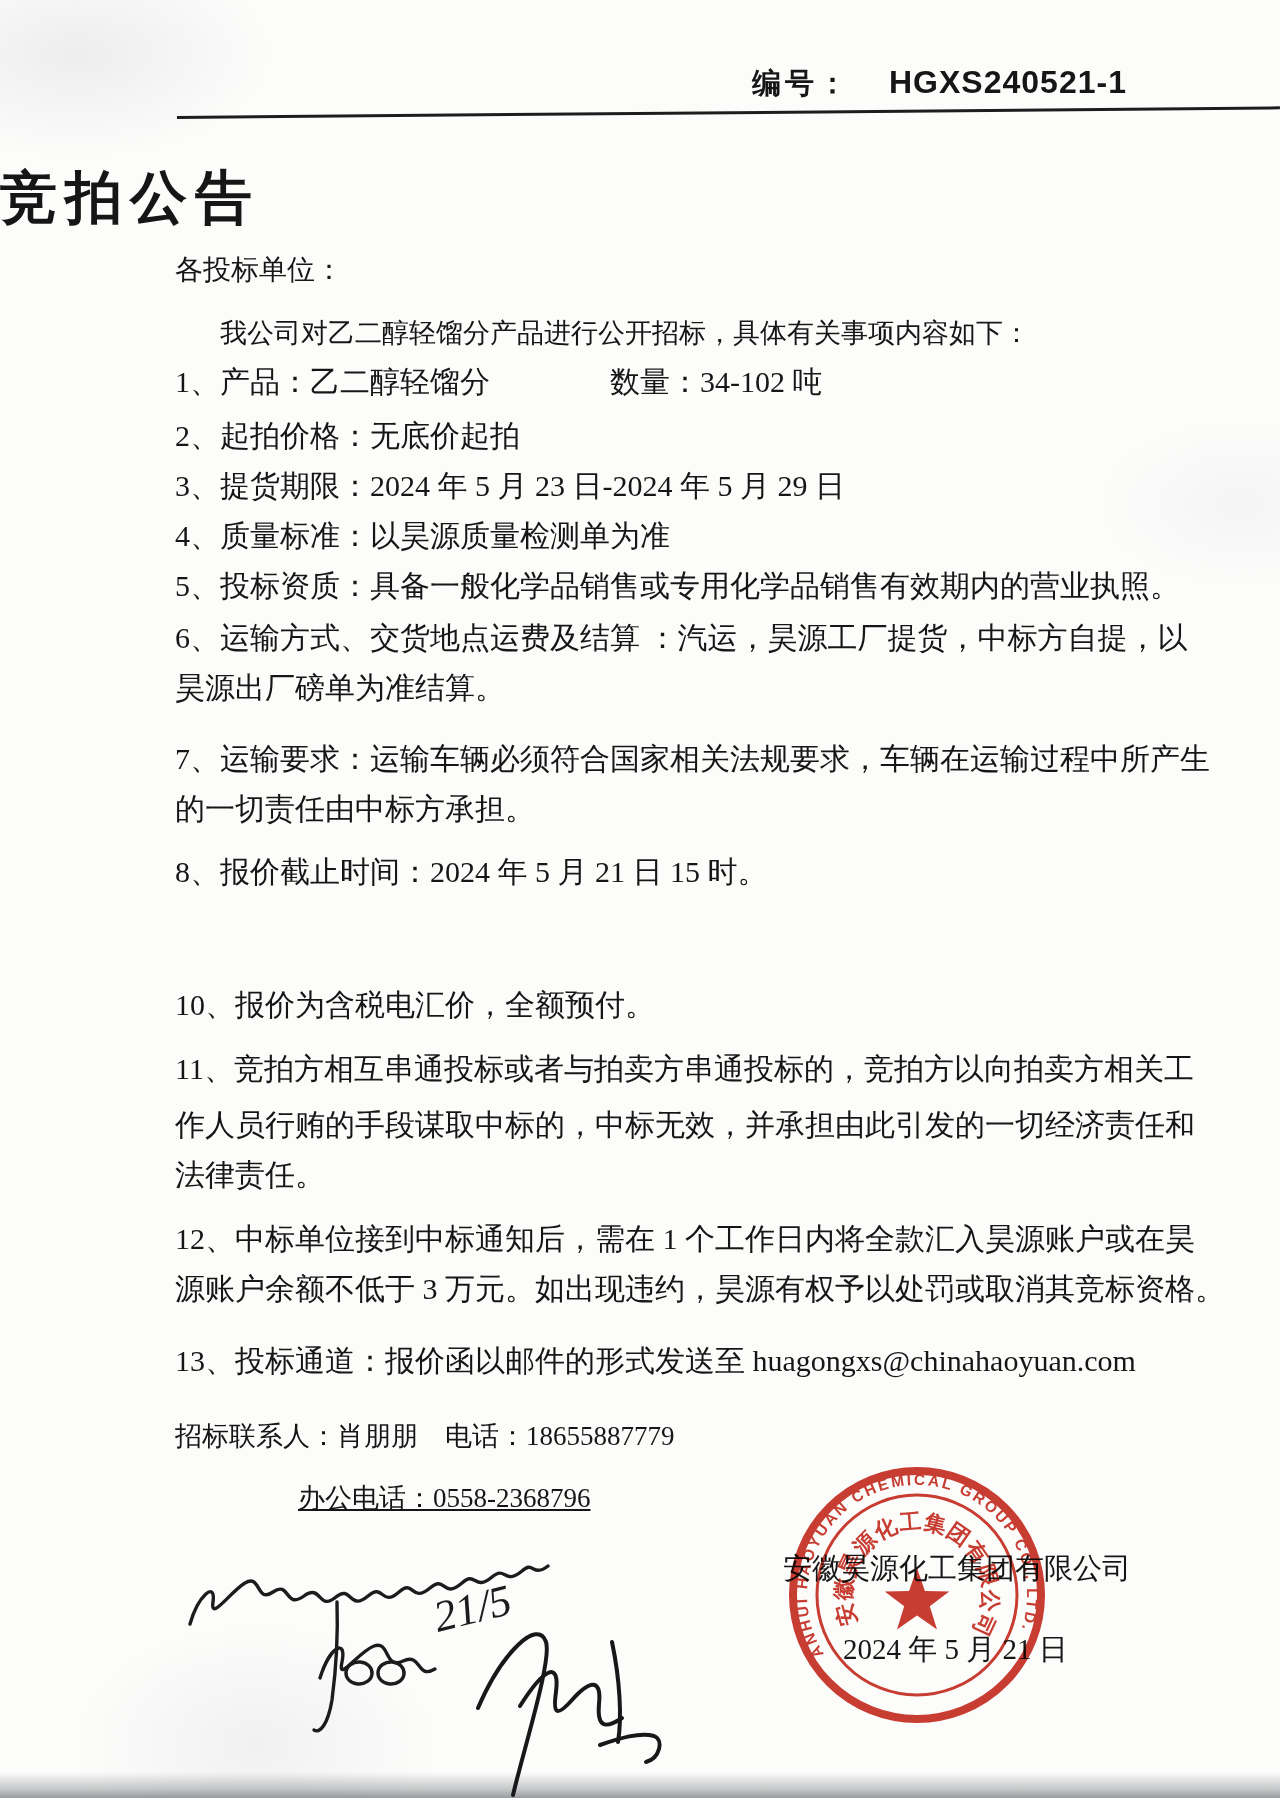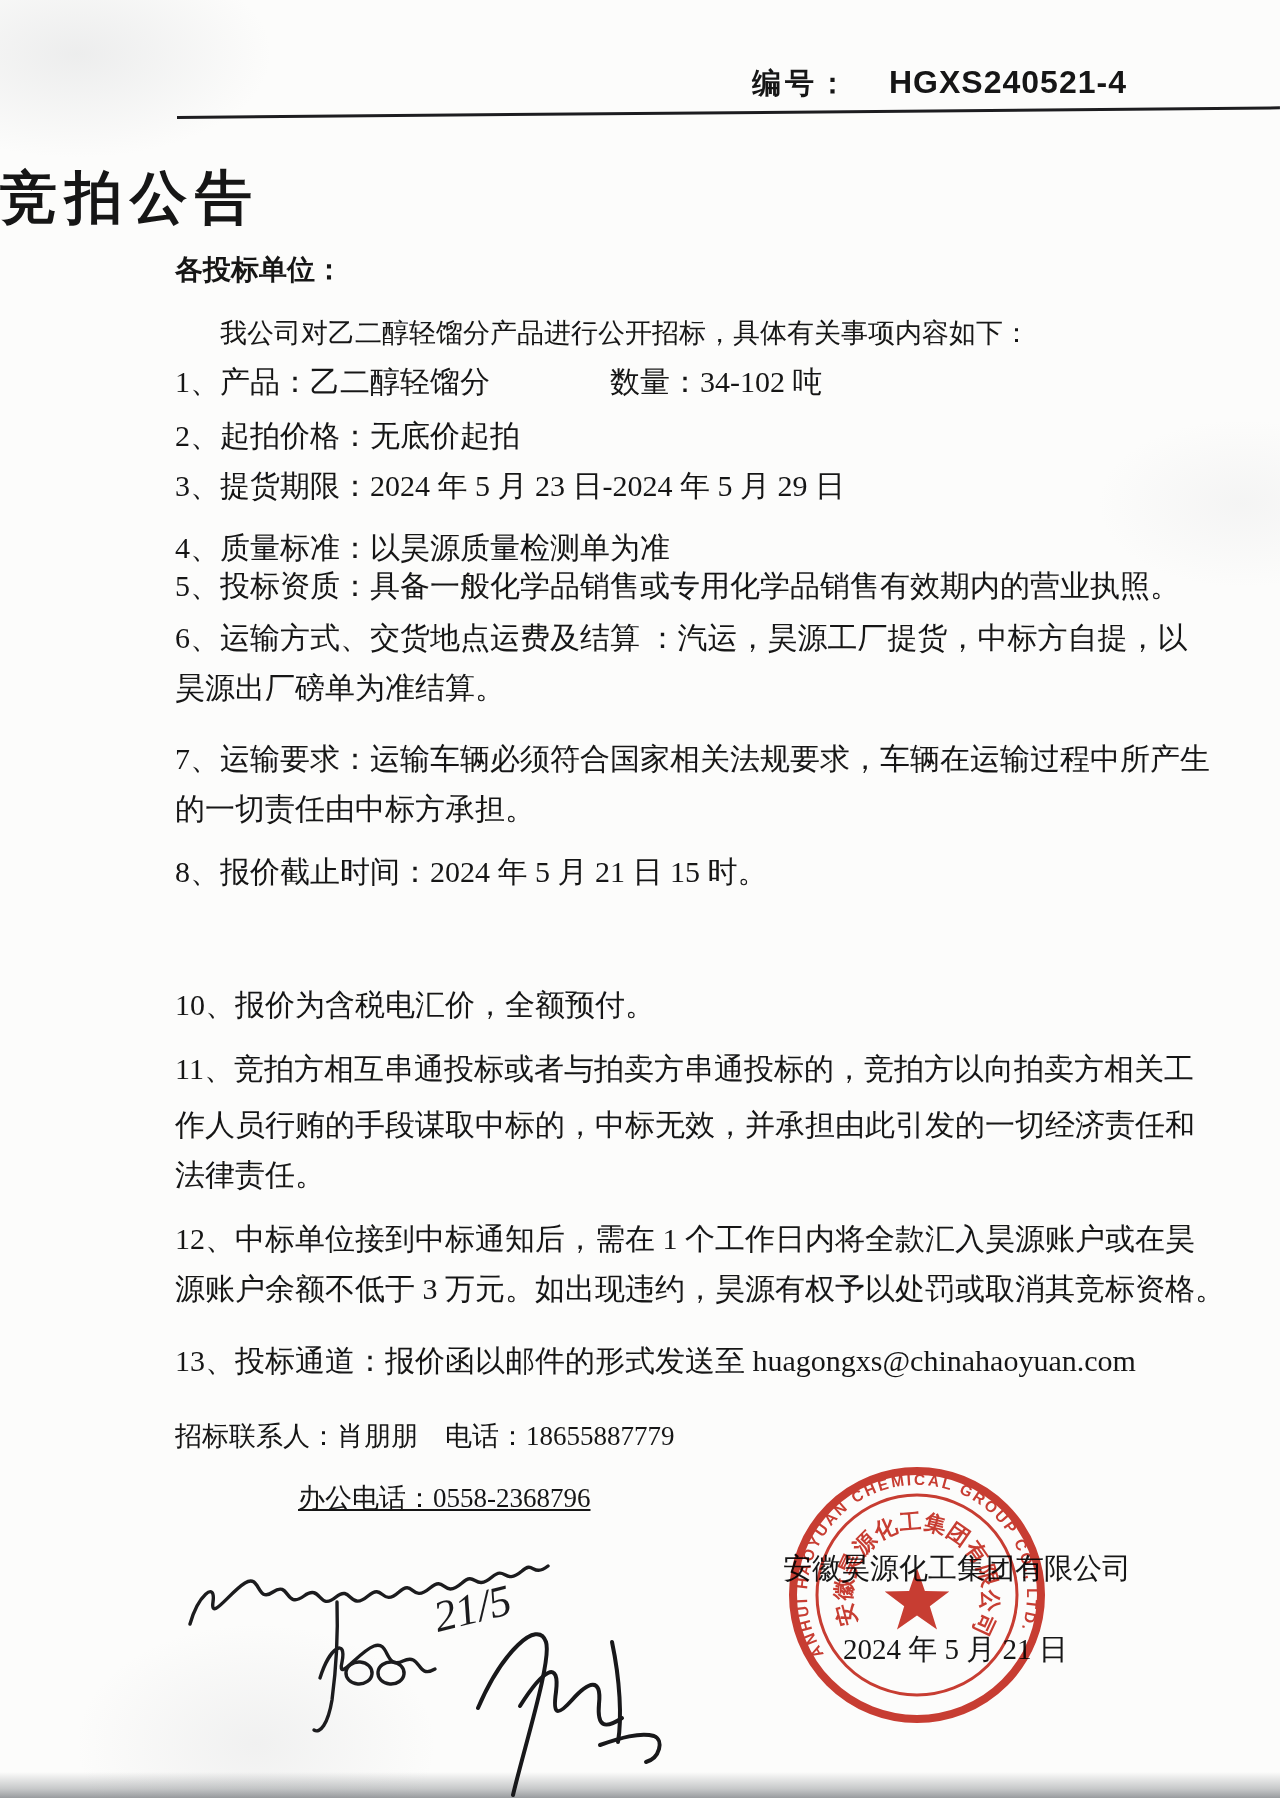--- a/index.html
+++ b/index.html
@@ -24,55 +24,55 @@
   .doc-no .lbl{font-size:29px;letter-spacing:4px;}
   .doc-no .val{font-size:32px;letter-spacing:1px;}
   .rule{
     top:116px;left:177px;width:1103px;height:3px;background:#1d1d20;
     transform:rotate(-0.5deg);transform-origin:left center;
   }
   .title{
     top:160px;left:0;width:1145px;
     font-size:57px;font-weight:bold;letter-spacing:8px;
   }
-  .greeting{top:251px;left:175px;font-size:28px;font-weight:700;}
+  .greeting{top:251px;left:175px;font-size:28px;font-weight:400;}
   .intro{top:315px;left:220px;font-size:27px;}
   .bline{left:175px;font-size:30px;height:34px;}
   .contact{top:1418px;font-size:27px;}
   .office{top:1480px;left:298px;font-size:27px;text-decoration:underline;}
   .company{top:1549px;left:783px;font-size:29px;z-index:2;}
   .datefooter{top:1630px;left:843px;font-size:29px;z-index:2;}
   .stamp{top:1450px;left:772px;z-index:5;mix-blend-mode:multiply;opacity:.9;}
   .ink{z-index:6;}
   .scanfoot{
     position:absolute;bottom:0;left:0;width:100%;height:26px;
     background:linear-gradient(to bottom, rgba(118,122,126,0) 0%, rgba(118,122,126,.40) 65%, rgba(92,96,101,.62) 100%);
   }
 </style>
 </head>
 <body>
 
 <div class="page">
 
   <div class="abs doc-no">
     <span class="lbl">编号：</span>
-    <span class="val">HGXS240521-4</span>
+    <span class="val">HGXS240521-1</span>
   </div>
 
   <div class="abs rule"></div>
 
   <div class="abs title">竞拍公告</div>
 
   <div class="abs greeting">各投标单位：</div>
   <div class="abs intro">我公司对乙二醇轻馏分产品进行公开招标，具体有关事项内容如下：</div>
 
   <div class="abs bline" style="top:362px">1、产品：乙二醇轻馏分　　　　数量：34-102 吨</div>
   <div class="abs bline" style="top:416px">2、起拍价格：无底价起拍</div>
   <div class="abs bline" style="top:466px">3、提货期限：2024 年 5 月 23 日-2024 年 5 月 29 日</div>
-  <div class="abs bline" style="top:528px">4、质量标准：以昊源质量检测单为准</div>
+  <div class="abs bline" style="top:516px">4、质量标准：以昊源质量检测单为准</div>
   <div class="abs bline" style="top:566px">5、投标资质：具备一般化学品销售或专用化学品销售有效期内的营业执照。</div>
   <div class="abs bline" style="top:618px">6、运输方式、交货地点运费及结算 ：汽运，昊源工厂提货，中标方自提，以</div>
   <div class="abs bline" style="top:668px">昊源出厂磅单为准结算。</div>
   <div class="abs bline" style="top:739px">7、运输要求：运输车辆必须符合国家相关法规要求，车辆在运输过程中所产生</div>
   <div class="abs bline" style="top:789px">的一切责任由中标方承担。</div>
   <div class="abs bline" style="top:852px">8、报价截止时间：2024 年 5 月 21 日 15 时。</div>
   <div class="abs bline" style="top:985px">10、报价为含税电汇价，全额预付。</div>
   <div class="abs bline" style="top:1049px">11、竞拍方相互串通投标或者与拍卖方串通投标的，竞拍方以向拍卖方相关工</div>
   <div class="abs bline" style="top:1105px">作人员行贿的手段谋取中标的，中标无效，并承担由此引发的一切经济责任和</div>
   <div class="abs bline" style="top:1155px">法律责任。</div>

